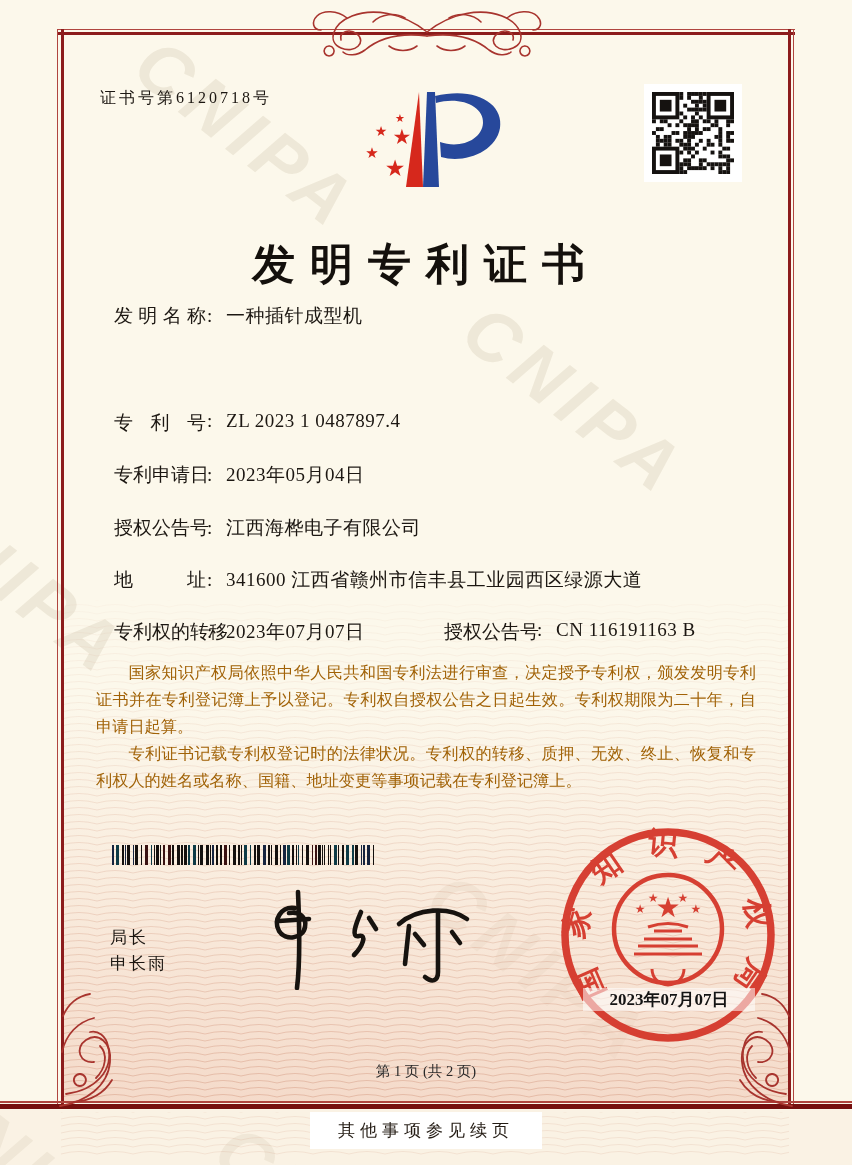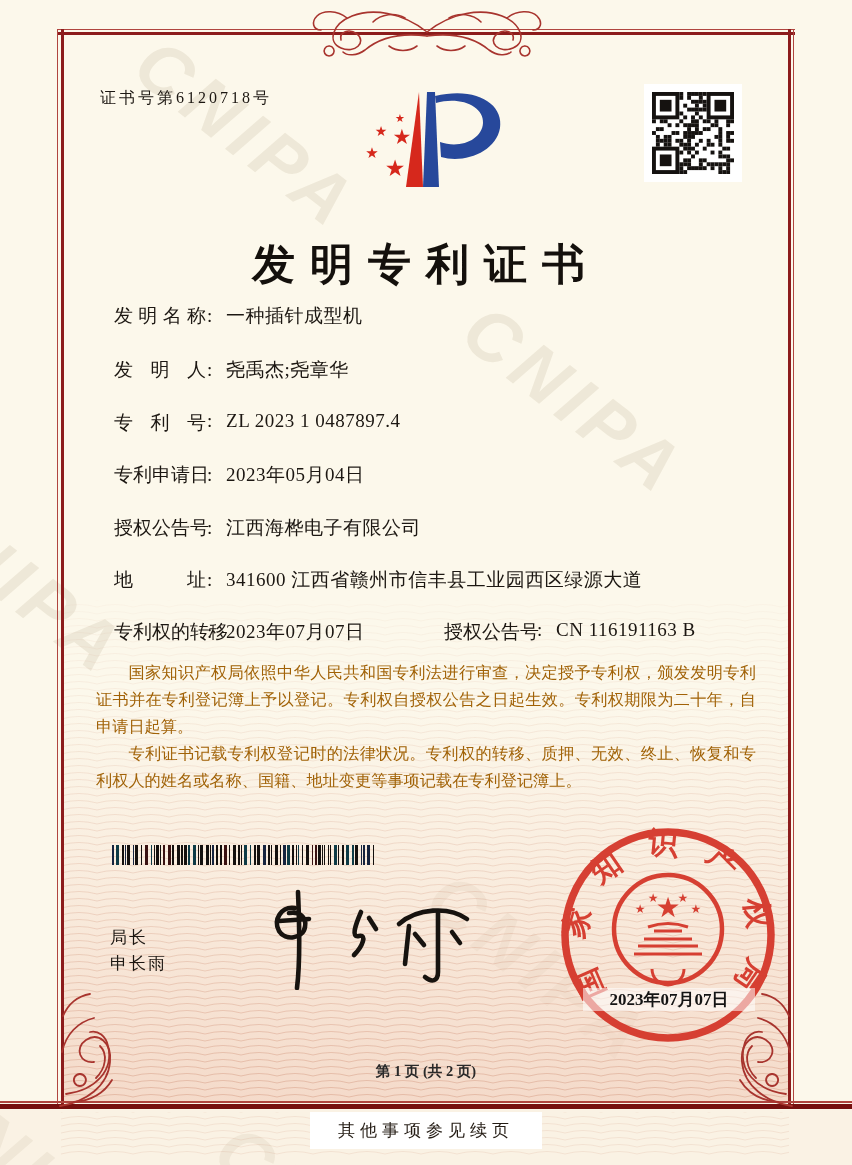--- a/index.html
+++ b/index.html
@@ -62,21 +62,21 @@
   .signer-name{position:absolute;left:110px;top:952px;font-size:17px;letter-spacing:2px;z-index:3;
     font-family:Liberation Serif, serif;}
   .signature{position:absolute;left:245px;top:888px;z-index:3;}
   
   .seal{position:absolute;left:558px;top:825px;z-index:4;opacity:0.95;}
   .seal-date{
     position:absolute;left:583px;top:988px;width:172px;text-align:center;z-index:5;
     font-size:17px;font-weight:bold;color:#141414;background:rgba(255,255,255,0.55);
   }
   
-  .page-info{position:absolute;left:0;top:1062px;width:852px;text-align:center;font-size:14.5px;z-index:3;color:#2a2a2a;font-weight:bold;}
+  .page-info{position:absolute;left:0;top:1062px;width:852px;text-align:center;font-size:14.5px;z-index:3;color:#2a2a2a;}
   .cont-note{
     position:absolute;left:50%;top:1112px;transform:translateX(-50%);z-index:3;
     background:#ffffff;padding:7px 28px;font-size:17px;letter-spacing:5px;color:#241c14;white-space:nowrap;
   }
 </style>
 </head>
 <body>
 
 <div class="page">
 
@@ -379,24 +379,20 @@
         <rect x="74.19047619047619" y="78.09523809523809" width="3.9047619047619047" height="3.9047619047619047" fill="#151210"></rect>
       </svg>
   </div>
 
   <div class="title">发明专利证书</div>
 
   <div class="field-row" style="top:303px">
     <span class="flabel">发明名称</span><span class="fcolon">:</span>
     <span class="fvalue">一种插针成型机</span>
   </div>
-  <div class="field-row" style="top:357px">
-    <span class="flabel">发明人</span><span class="fcolon">:</span>
-    <span class="fvalue">尧禹杰;尧章华</span>
-  </div>
   <div class="field-row" style="top:410px">
     <span class="flabel">专利号</span><span class="fcolon">:</span>
     <span class="fvalue">ZL 2023 1 0487897.4</span>
   </div>
   <div class="field-row" style="top:462px">
     <span class="flabel">专利申请日</span><span class="fcolon">:</span>
     <span class="fvalue">2023年05月04日</span>
   </div>
   <div class="field-row" style="top:515px">
     <span class="flabel">授权公告号</span><span class="fcolon">:</span>

